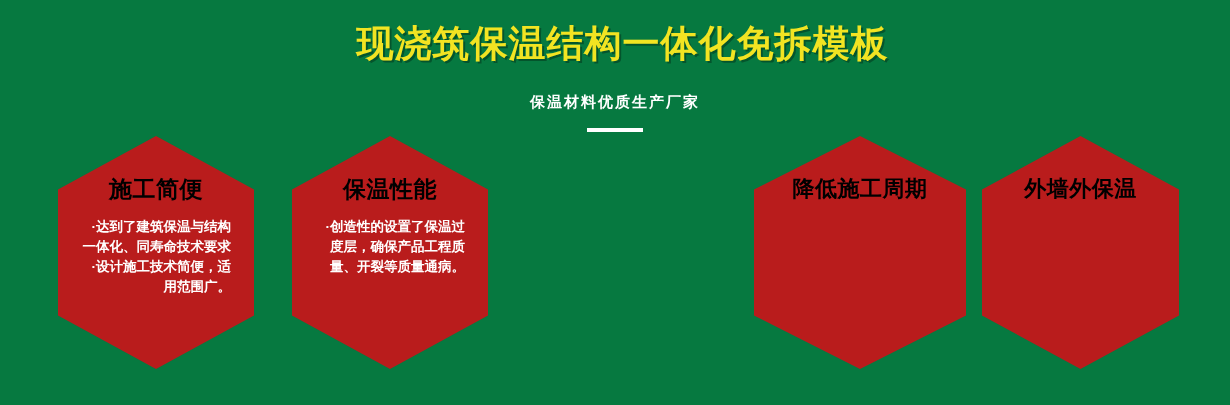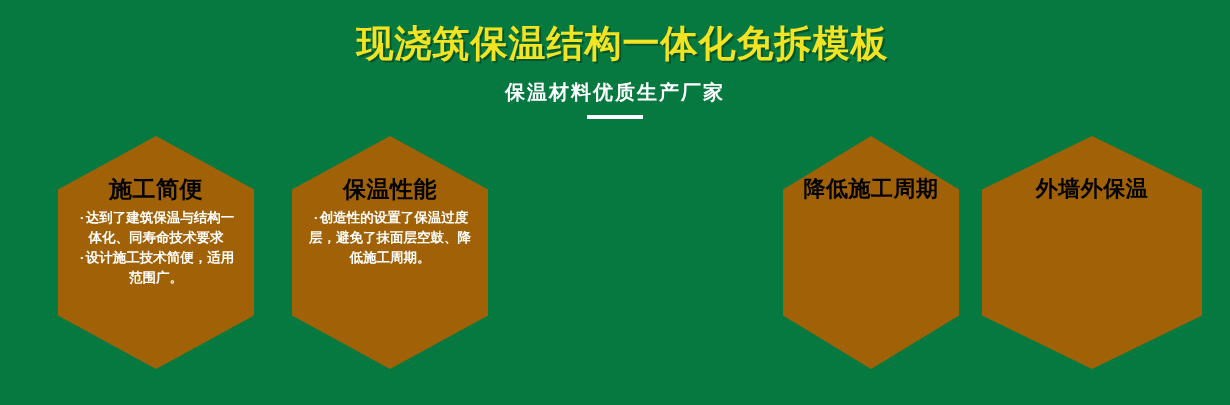--- a/index.html
+++ b/index.html
@@ -33,23 +33,23 @@
     font-size: 37px;
     line-height: 44px;
     font-weight: bold;
     color: #F2E422;
     letter-spacing: 1px;
     text-shadow: 2px 2px 0 rgba(0,0,0,0.30);
     font-family: "Liberation Sans", "DejaVu Sans", sans-serif;
     padding-left: 15px;
   }
   .sub-title {
-    margin: 2px;
+    margin: 12px;
     padding-top: 10px;
-    font-size: 20px;
+    font-size: 15px;
     line-height: 28px;
     font-weight: bold;
     color: #FFFFFF;
     letter-spacing: 2px;
   }
   .divider {
     width: 56px;
     height: 4px;
     background: #FFFFFF;
     margin: 9px auto 0 auto;
@@ -60,56 +60,55 @@
     top: 136px;
     left: 0;
     width: 1230px;
     height: 240px;
   }
   .hex {
     position: absolute;
     top: 0;
     width: 196px;
     height: 233px;
-    background: #a16207;
+    background: #b91c1c;
     -webkit-clip-path: polygon(50% 0%, 100% 23%, 100% 77%, 50% 100%, 0% 77%, 0% 23%);
     clip-path: polygon(50% 0%, 100% 23%, 100% 77%, 50% 100%, 0% 77%, 0% 23%);
     box-sizing: border-box;
     padding: 0 12px;
   }
   .hex-1 { left: 58px; }
   .hex-2 { left: 292px; }
   .hex-3 { left: 526px; }
-  .hex-4 { left: 783px; width: 176px; }
-  .hex-5 { left: 982px; width: 220px; }
+  .hex-4 { left: 754px; width: 212px; }
+  .hex-5 { left: 982px; width: 197px; }
 
   .hex-title {
     margin: 0;
     padding-top: 38px;
     text-align: center;
     font-size: 23px;
     line-height: 30px;
     font-weight: bold;
     color: #000000;
     letter-spacing: 0.5px;
     white-space: nowrap;
   }
   .hex-4 .hex-title,
   .hex-5 .hex-title { font-size: 22px; }
 
   .hex-body {
-    margin: 0;
+    margin: 8px;
     padding: 5px 3px 0 3px;
     font-size: 13.5px;
     line-height: 20px;
     font-weight: bold;
     color: #FFFFFF;
-    text-align: center;
+    text-align: right;
     word-break: break-all;
-    font-family: Liberation Mono, monospace;
   }
 </style>
 </head>
 <body>
 
 <div class="banner">
 
   <div class="header">
     <h1 class="main-title">现浇筑保温结构一体化免拆模板</h1>
     <h2 class="sub-title">保温材料优质生产厂家</h2>
@@ -118,21 +117,21 @@
 
   <div class="hex-row">
 
     <div class="hex hex-1">
       <div class="hex-title">施工简便</div>
       <div class="hex-body">·达到了建筑保温与结构一体化、同寿命技术要求<br>·设计施工技术简便，适用范围广。</div>
     </div>
 
     <div class="hex hex-2">
       <div class="hex-title">保温性能</div>
-      <div class="hex-body">·创造性的设置了保温过度层，避免了抹面层空鼓、降低施工周期。</div>
+      <div class="hex-body">·创造性的设置了保温过度层，确保产品工程质量、开裂等质量通病。</div>
     </div>
 
 
     <div class="hex hex-4">
       <div class="hex-title">降低施工周期</div>
     </div>
 
     <div class="hex hex-5">
       <div class="hex-title">外墙外保温</div>
     </div>

